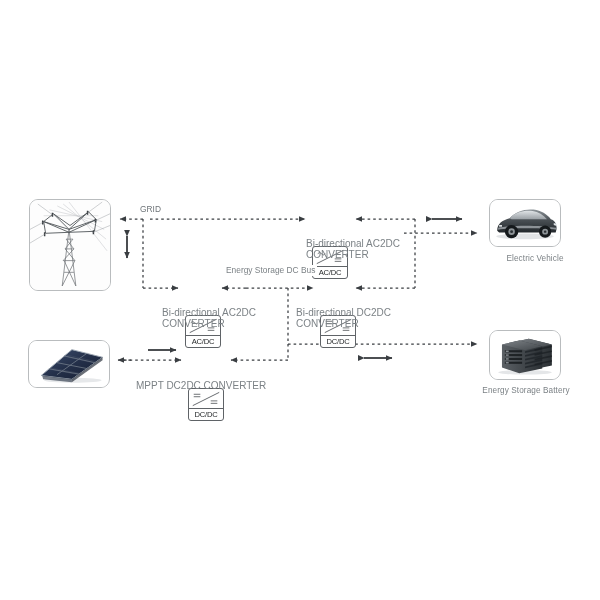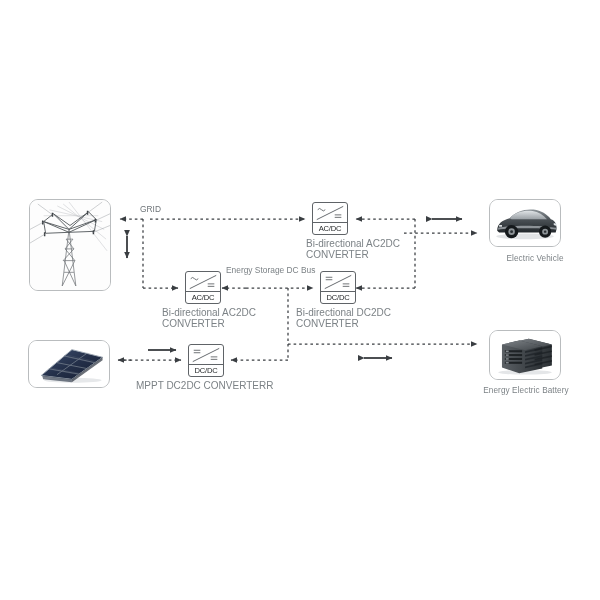--- a/index.html
+++ b/index.html
@@ -35,20 +35,21 @@
   }
 
   
   .conv{
     position:absolute;
     width:36px;height:33px;
     border:1px solid #5f6367;
     border-radius:3px;
     background:#ffffff;
     box-sizing:border-box;
+    margin-top:44px;
   }
   .conv .sym{position:absolute;left:0;top:0;width:100%;height:20px;}
   .conv .sym svg{display:block;width:100%;height:100%;}
   .conv .lbl{
     position:absolute;left:0;right:0;bottom:1px;
     text-align:center;
     font-size:7.6px;
     color:#1d2022;
     letter-spacing:-.2px;
     line-height:9px;
@@ -300,21 +301,21 @@
         <path d="M36,37 L54,33.2 L54,35 L36,38.8 Z"></path>
       </g>
       <g fill="#1a1e22" opacity="0.7">
         <path d="M46,19 L64,15.2 L64,17 L46,20.8 Z"></path>
         <path d="M46,24 L64,20.2 L64,22 L46,25.8 Z"></path>
         <path d="M46,29 L64,25.2 L64,27 L46,30.8 Z"></path>
         <path d="M46,34 L64,30.2 L64,32 L46,35.8 Z"></path>
       </g>
     </svg>
   </div>
-  <div class="cap" style="left:463px;top:385px;width:126px;">Energy Electric Battery</div>
+  <div class="cap" style="left:463px;top:385px;width:126px;">Energy Storage Battery</div>
 
   <div class="conv" style="left:312px;top:202px;">
     <div class="sym">
       <svg viewBox="0 0 36 20" xmlns="http://www.w3.org/2000/svg">
         <line x1="4" y1="17" x2="32" y2="3" stroke="#5f6367" stroke-width="1"></line>
         <path d="M5,6.5 q2,-2.6 4,0 q2,2.6 4,0" stroke="#5f6367" stroke-width="0.95" fill="none"></path>
         <g stroke="#5f6367" stroke-width="0.95">
           <line x1="23" y1="12" x2="30" y2="12"></line>
           <line x1="23" y1="14.6" x2="30" y2="14.6"></line>
         </g>
@@ -376,20 +377,20 @@
           <line x1="5" y1="7.6" x2="12" y2="7.6"></line>
           <line x1="23" y1="12" x2="30" y2="12"></line>
           <line x1="23" y1="14.6" x2="30" y2="14.6"></line>
         </g>
       </svg>
     </div>
     <div class="divline"></div>
     <div class="lbl">DC/DC</div>
   </div>
   <div class="convcap" style="left:136px;top:380px;">
-    <div>MPPT DC2DC CONVERTERR</div>
+    <div>MPPT DC2DC CONVERTER</div>
   </div>
 
   <div class="gridlbl" style="left:138px;top:204px;">GRID</div>
 
   <div class="buslbl" style="left:224px;top:265px;">Energy Storage DC Bus</div>
 
 </div>
 
 </body></html>

